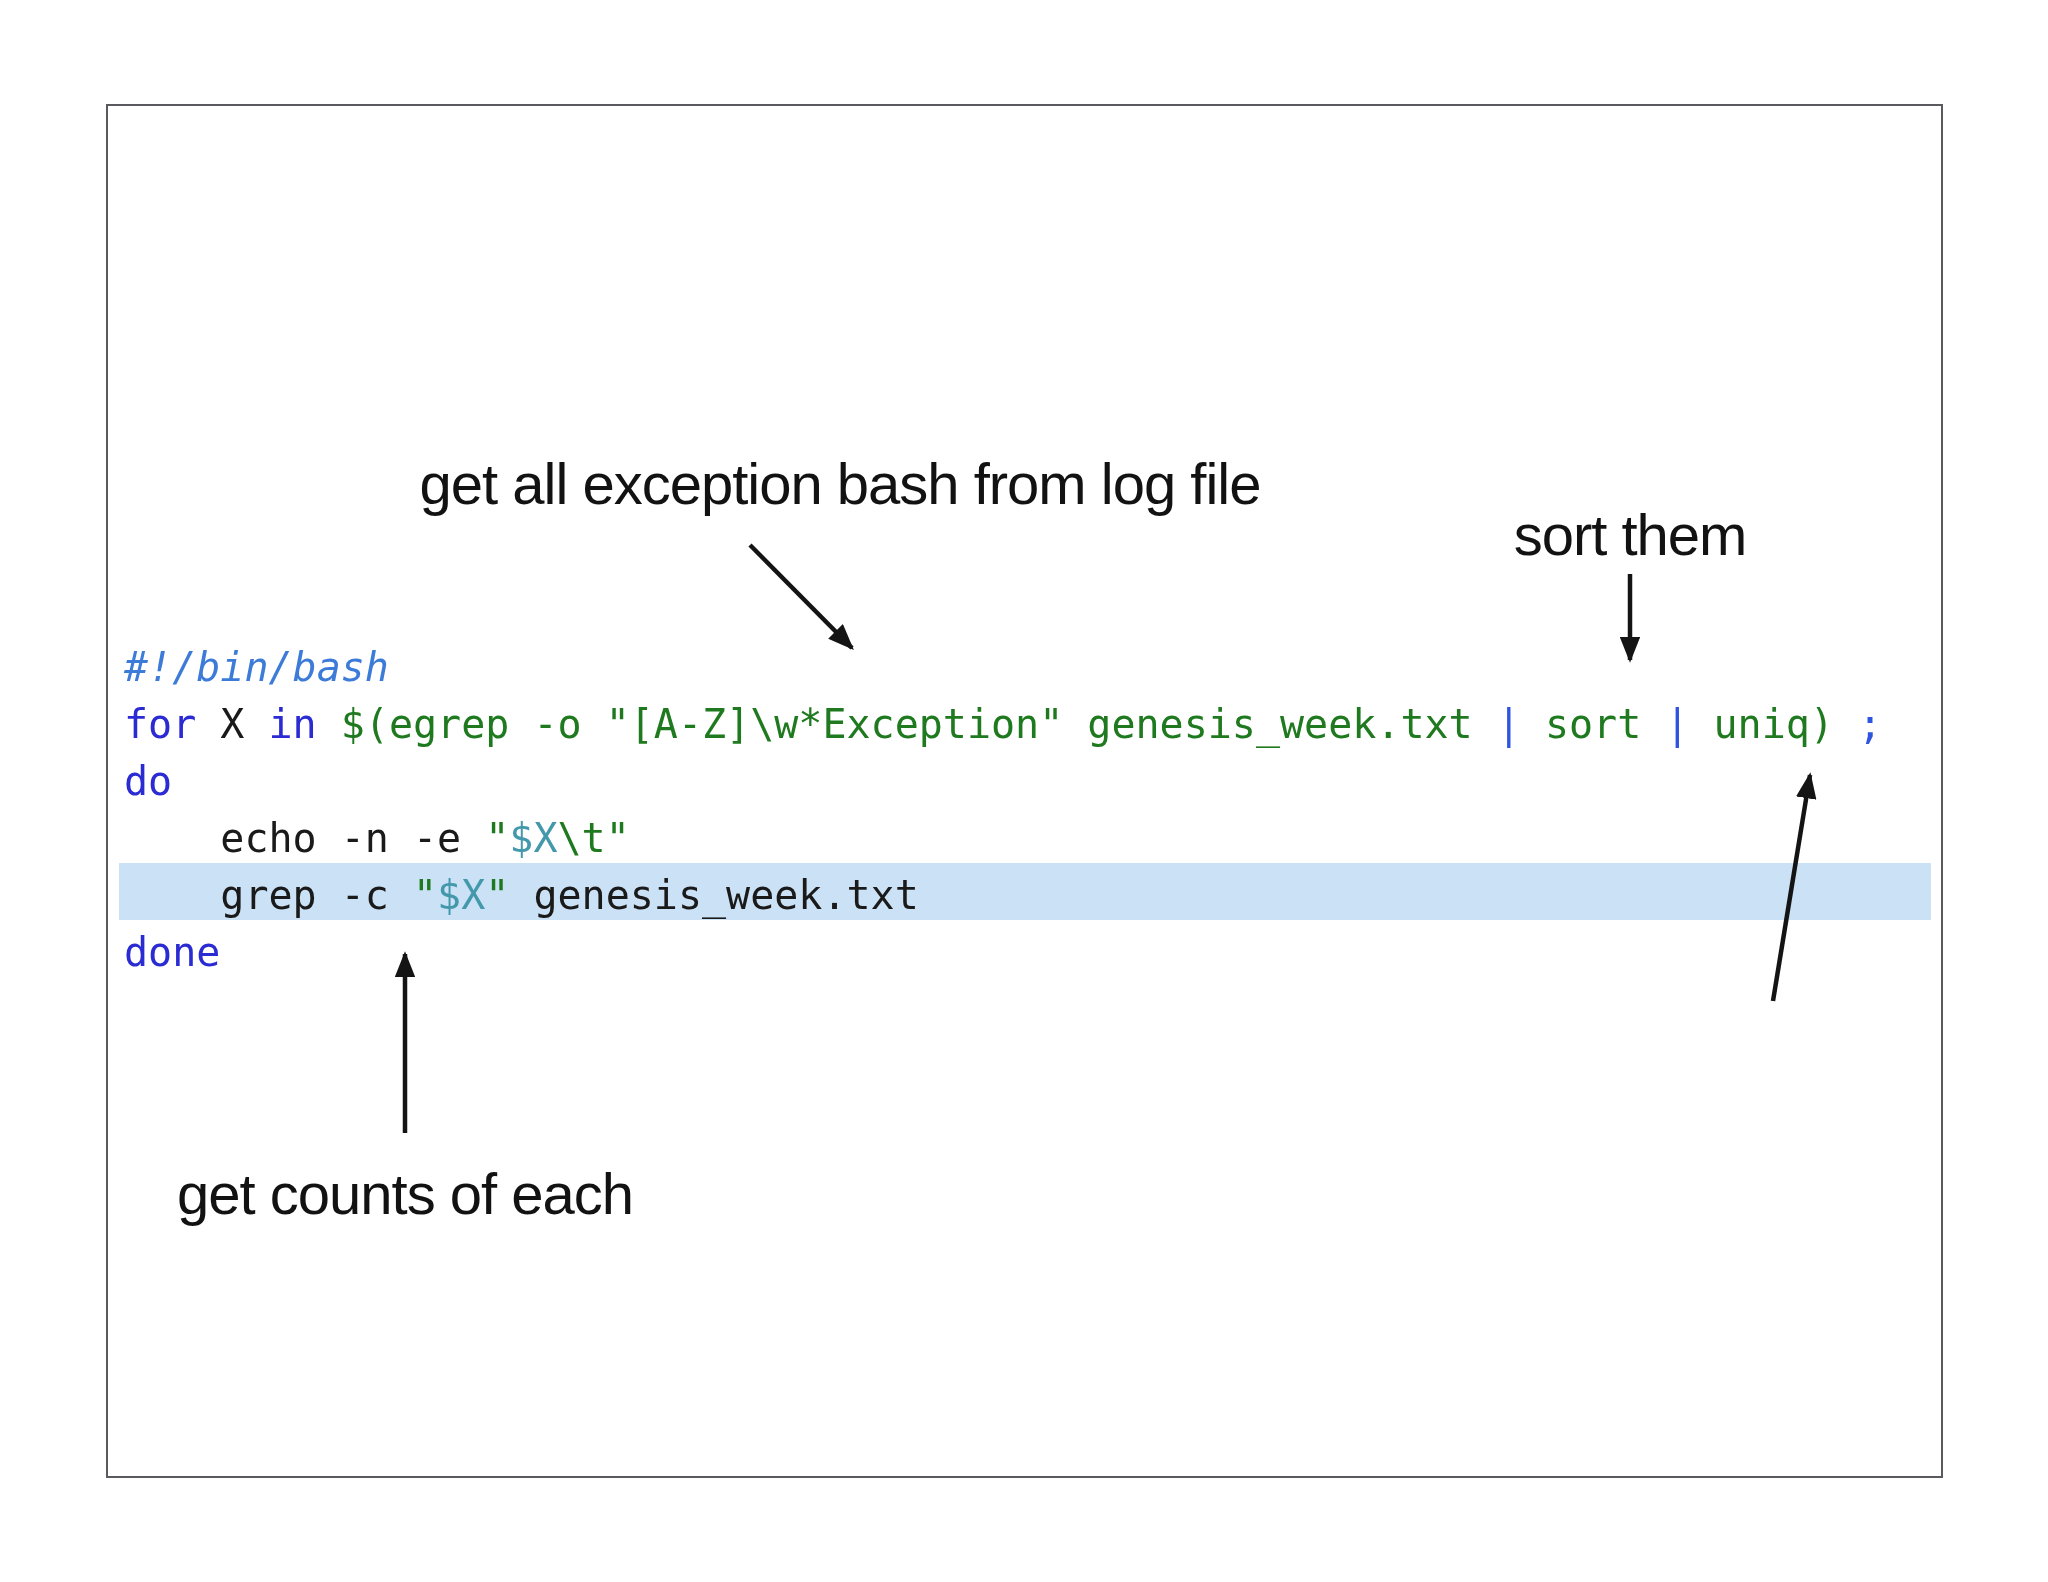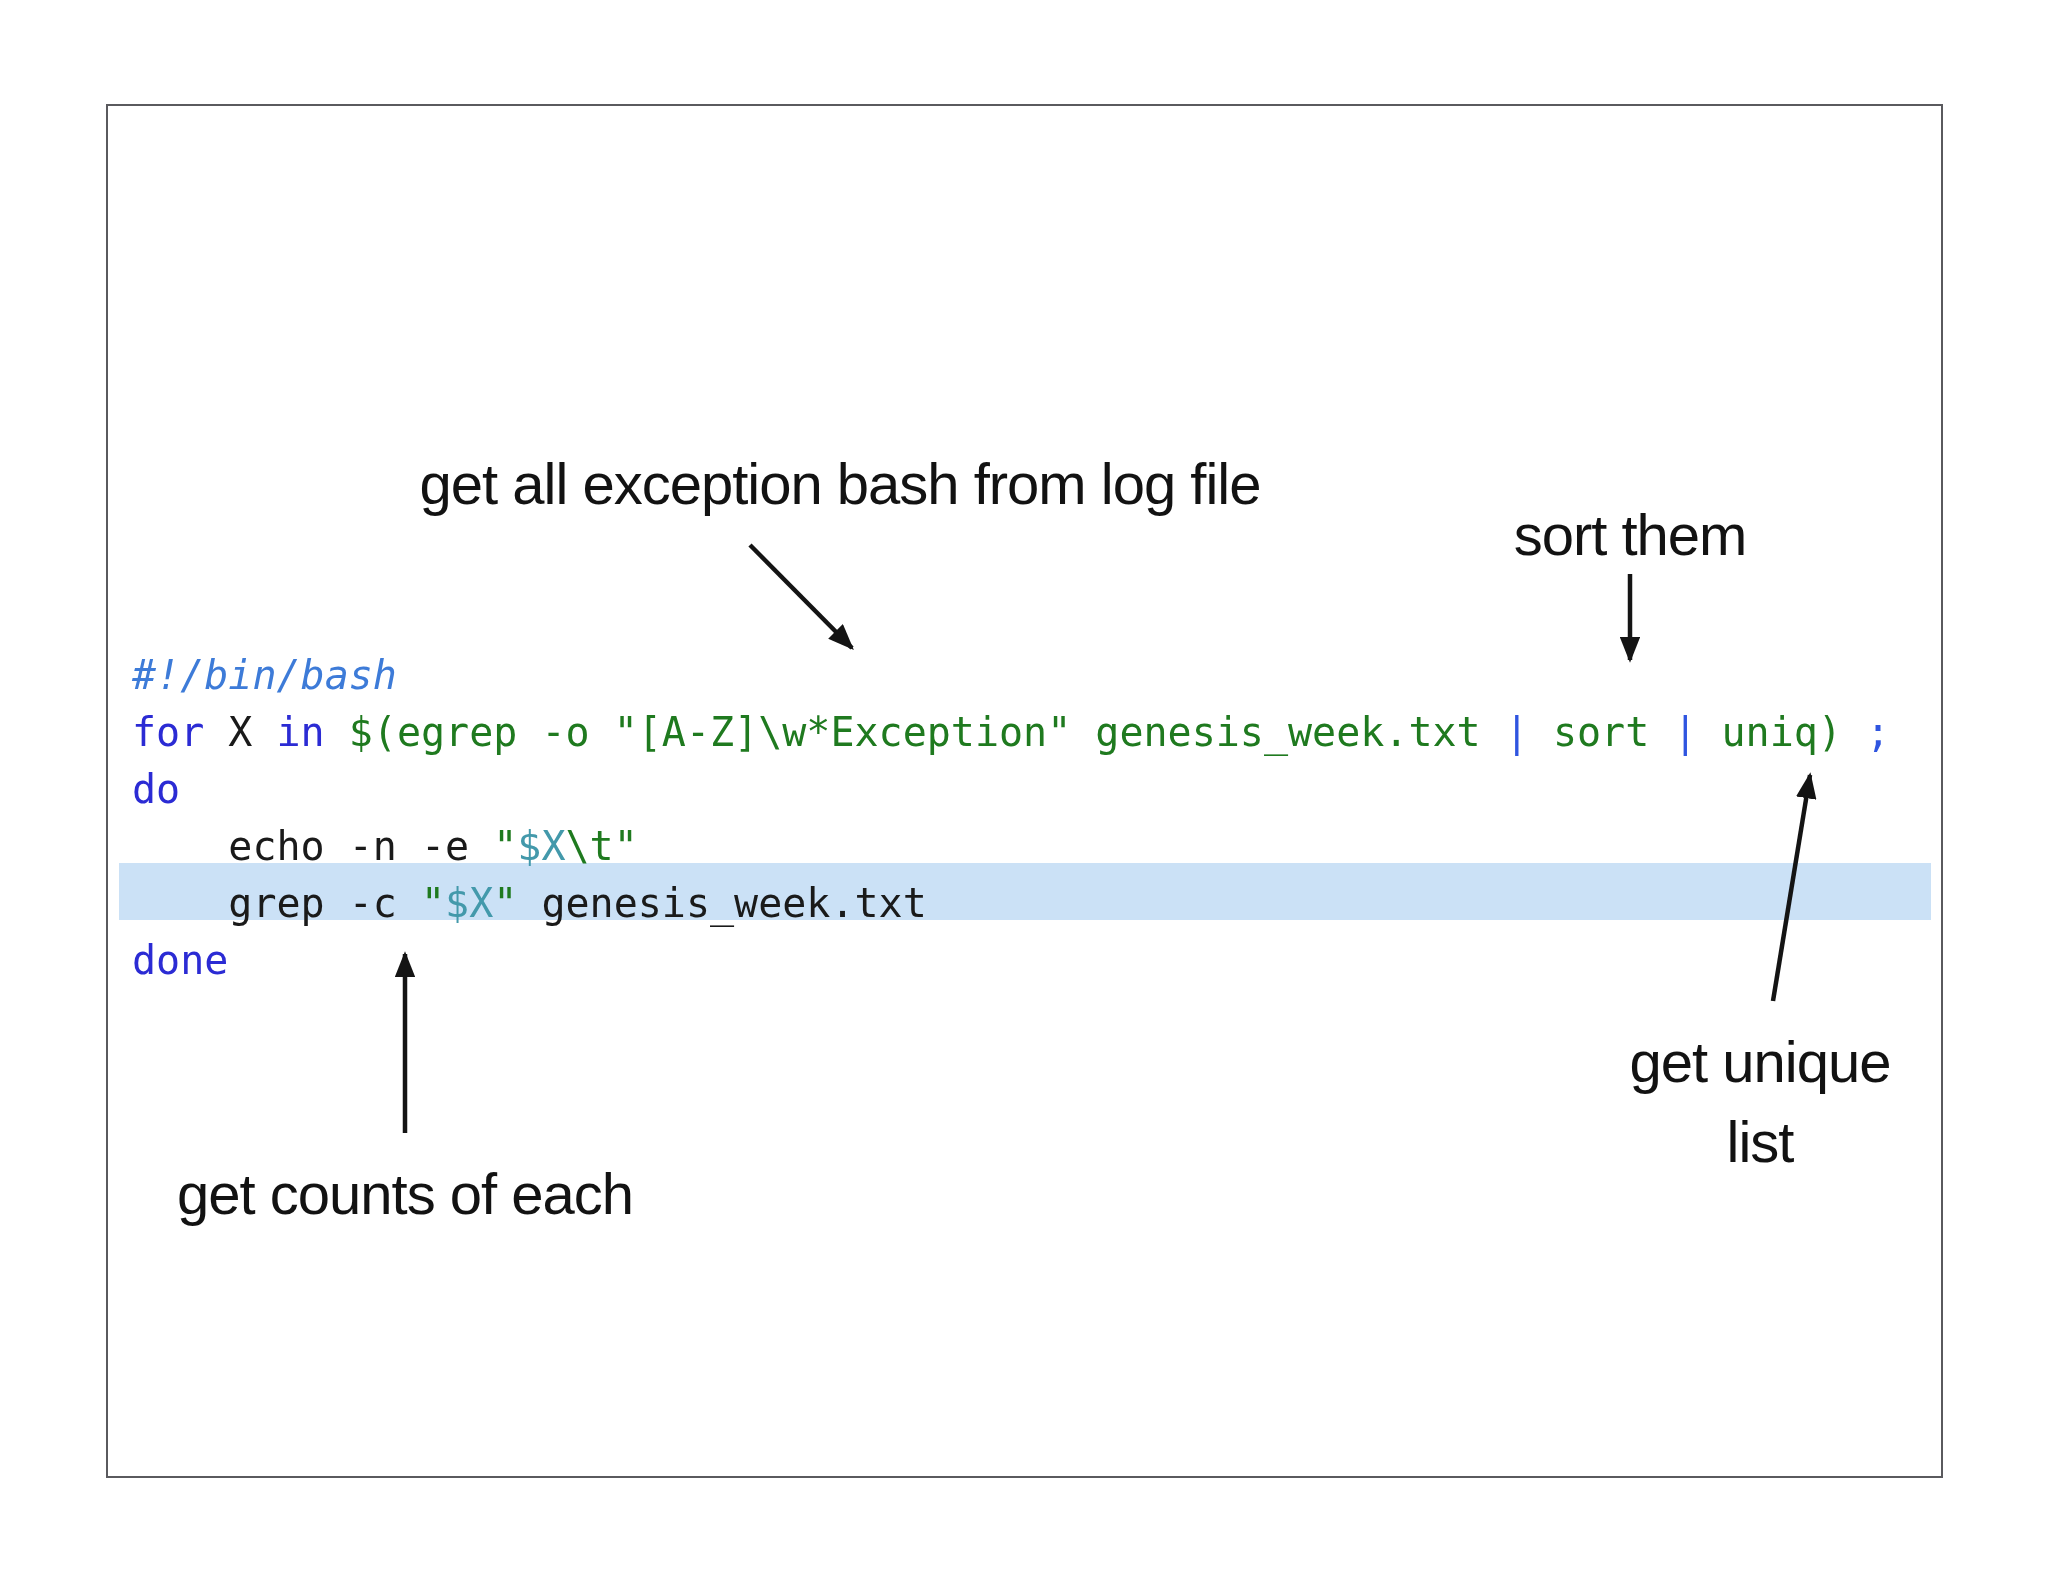--- a/index.html
+++ b/index.html
@@ -47,21 +47,21 @@
     top: 863px;
     width: 1812px;
     height: 57px;
     background: #cbe1f6;
   }
 
   .code {
     position: absolute;
     left: 120px;
     top: 635px;
-    margin: 12px;
+    margin: 4px;
     font-family: "DejaVu Sans Mono", monospace;
     font-size: 40px;
     line-height: 57px;
     white-space: pre;
     color: #1a1a1a;
   }
   .code .line { height: 57px; }
   .kw      { color: #2b2bd4; }
   .pl      { color: #1a1a1a; }
   .gr      { color: #1f7a1f; }
@@ -89,24 +89,20 @@
   <pre class="code"><div class="line"><span class="shebang">#!/bin/bash</span></div><div class="line"><span class="kw">for</span><span class="pl"> X </span><span class="kw">in</span><span class="pl"> </span><span class="gr">$(egrep -o "[A-Z]\w*Exception" genesis_week.txt </span><span class="op">|</span><span class="gr"> sort </span><span class="op">|</span><span class="gr"> uniq)</span><span class="op"> ;</span></div><div class="line"><span class="kw">do</span></div><div class="line"><span class="pl">    echo -n -e </span><span class="gr">"</span><span class="var">$X</span><span class="gr">\t"</span></div><div class="line"><span class="pl">    grep -c </span><span class="gr">"</span><span class="var">$X</span><span class="gr">"</span><span class="pl"> genesis_week.txt</span></div><div class="line"><span class="kw">done</span></div></pre>
 
   <div class="annotation ann-log">get all exception bash from log file</div>
 
   <div class="annotation ann-sort">sort them</div>
 
   <div class="annotation ann-counts">
     <div>get counts of each</div>
   </div>
 
-  <div class="annotation ann-unique">
-    <div>get unique</div>
-    <div>list</div>
-  </div>
 
   <svg class="arrows" viewBox="0 0 2048 1582" xmlns="http://www.w3.org/2000/svg">
     <defs>
       <marker id="ah" markerWidth="6" markerHeight="4.6" refX="5.2" refY="2.3" orient="auto" markerUnits="strokeWidth">
         <path d="M0,0 L5.8,2.3 L0,4.6 z" fill="#141414"></path>
       </marker>
     </defs>
     <line x1="750" y1="545" x2="852" y2="648" stroke="#141414" stroke-width="4.5" marker-end="url(#ah)"></line>
     <line x1="1630" y1="574" x2="1630" y2="660" stroke="#141414" stroke-width="4.5" marker-end="url(#ah)"></line>
     <line x1="405" y1="1133" x2="405" y2="954" stroke="#141414" stroke-width="4.5" marker-end="url(#ah)"></line>

